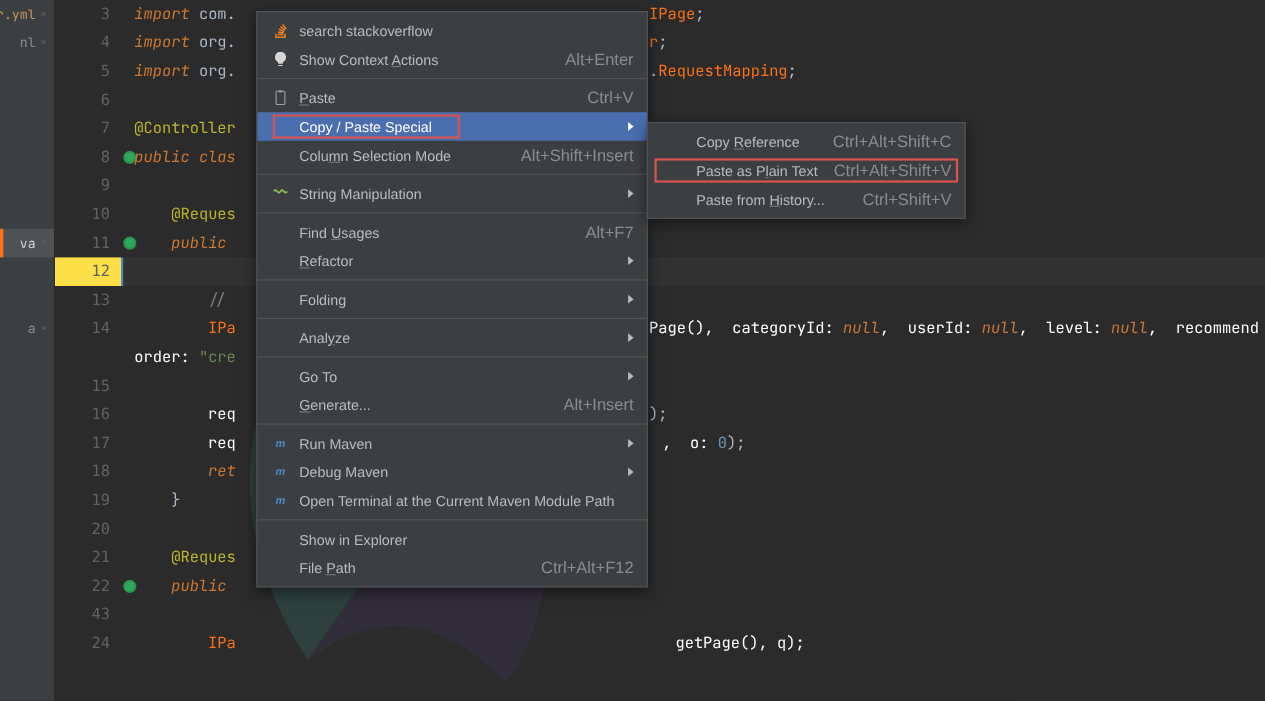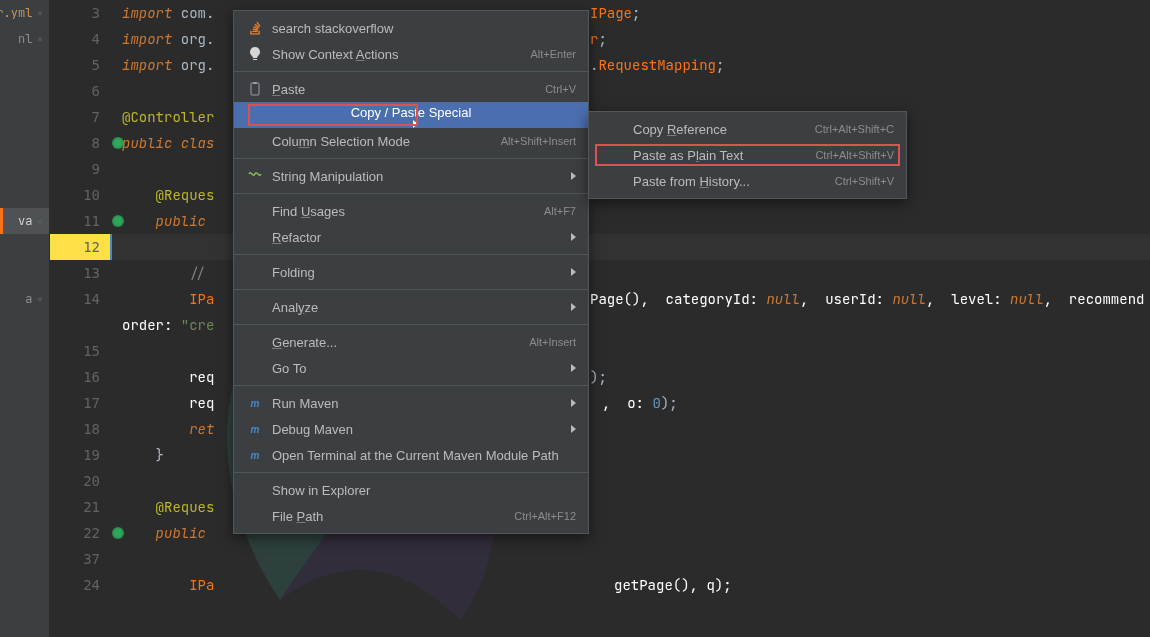--- a/index.html
+++ b/index.html
@@ -112,29 +112,29 @@
   .menu-item {
     height: 26px;
     display: flex;
     align-items: center;
     padding: 0 12px;
     color: #bbbbbb;
     font-size: 13px;
     font-family: "Segoe UI", sans-serif;
     position: relative;
   }
-  .menu-item.hover { background: #4b6eaf; color: #ffffff; flex-direction: column; }
+  .menu-item.hover { background: #4b6eaf; color: #ffffff; }
   .menu-item .icon-slot {
     width: 18px; height: 16px;
     margin-right: 8px;
     display: flex; align-items: center; justify-content: center;
     color: #9aa0a6;
   }
   .menu-item .label { flex: 1; }
-  .menu-item .shortcut { color: #8c8c8c; font-size: 11px; margin-left: 10px; }
+  .menu-item .shortcut { color: #8c8c8c; font-size: 15px; margin-left: 10px; }
   .menu-item .arrow {
     margin-left: 8px;
     width: 0; height: 0;
     border-top: 4px solid transparent;
     border-bottom: 4px solid transparent;
     border-left: 5px solid #bbbbbb;
   }
   .menu-item.hover .arrow { border-left-color: #ffffff; }
   .menu-sep {
     height: 1px;
@@ -144,21 +144,21 @@
   .highlight-box {
     position: absolute;
     border: 2px solid #d9534f;
     pointer-events: none;
   }
 
   
   .sub-menu {
     position: absolute;
     left: 588px; top: 111px;
-    width: 319px;
+    width: 290px;
     background: #3c3f41;
     border: 1px solid #515658;
     box-shadow: 0 4px 12px rgba(0,0,0,0.5);
     padding: 4px 0;
     z-index: 11;
   }
   .sub-menu .menu-item { padding-left: 18px; }
 
   
   .breadcrumb {
@@ -231,21 +231,21 @@
     <div class="gutter-row">14</div>
     <div class="gutter-row"></div>
     <div class="gutter-row">15</div>
     <div class="gutter-row">16</div>
     <div class="gutter-row">17</div>
     <div class="gutter-row">18</div>
     <div class="gutter-row">19</div>
     <div class="gutter-row">20</div>
     <div class="gutter-row">21</div>
     <div class="gutter-row">22<span class="mark"></span></div>
-    <div class="gutter-row">37</div>
+    <div class="gutter-row">43</div>
     <div class="gutter-row">24</div>
   </div>
 
 <div class="code-area" id="code">
     <div class="code-line"><span><span class="kw">import </span><span class="pkg">com.</span></span><span style="position: absolute; left: 480px;"><span class="cls">IPage</span><span class="pun">;</span></span></div>
     <div class="code-line"><span><span class="kw">import </span><span class="pkg">org.</span></span><span style="position: absolute; left: 480px;"><span class="cls">r</span><span class="pun">;</span></span></div>
     <div class="code-line"><span><span class="kw">import </span><span class="pkg">org.</span></span><span style="position: absolute; left: 480px;"><span class="pun">.</span><span class="cls">RequestMapping</span><span class="pun">;</span></span></div>
     <div class="code-line"><span></span></div>
     <div class="code-line"><span><span class="ann">@Controller</span></span></div>
     <div class="code-line"><span><span class="kw">public </span><span class="kw">clas</span></span></div>
@@ -343,27 +343,27 @@
     </div>
     <div class="menu-sep"></div>
     <div class="menu-item">
       <span class="icon-slot"></span>
       <span class="label"><span>Anal<span class="u">y</span>ze</span></span>
       <span class="arrow"></span>
     </div>
     <div class="menu-sep"></div>
     <div class="menu-item">
       <span class="icon-slot"></span>
+      <span class="label">Go To</span>
+      <span class="arrow"></span>
+    </div>
+    <div class="menu-item">
+      <span class="icon-slot"></span>
       <span class="label"><span><span class="u">G</span>enerate...</span></span>
       <span class="shortcut">Alt+Insert</span>
-    </div>
-    <div class="menu-item">
-      <span class="icon-slot"></span>
-      <span class="label">Go To</span>
-      <span class="arrow"></span>
     </div>
     <div class="menu-sep"></div>
     <div class="menu-item">
       <span class="icon-slot">
         <span style="color:#4a88c7;font-size:10px;font-weight:bold;font-style:italic">m</span>
       </span>
       <span class="label">Run Maven</span>
       <span class="arrow"></span>
     </div>
     <div class="menu-item">

